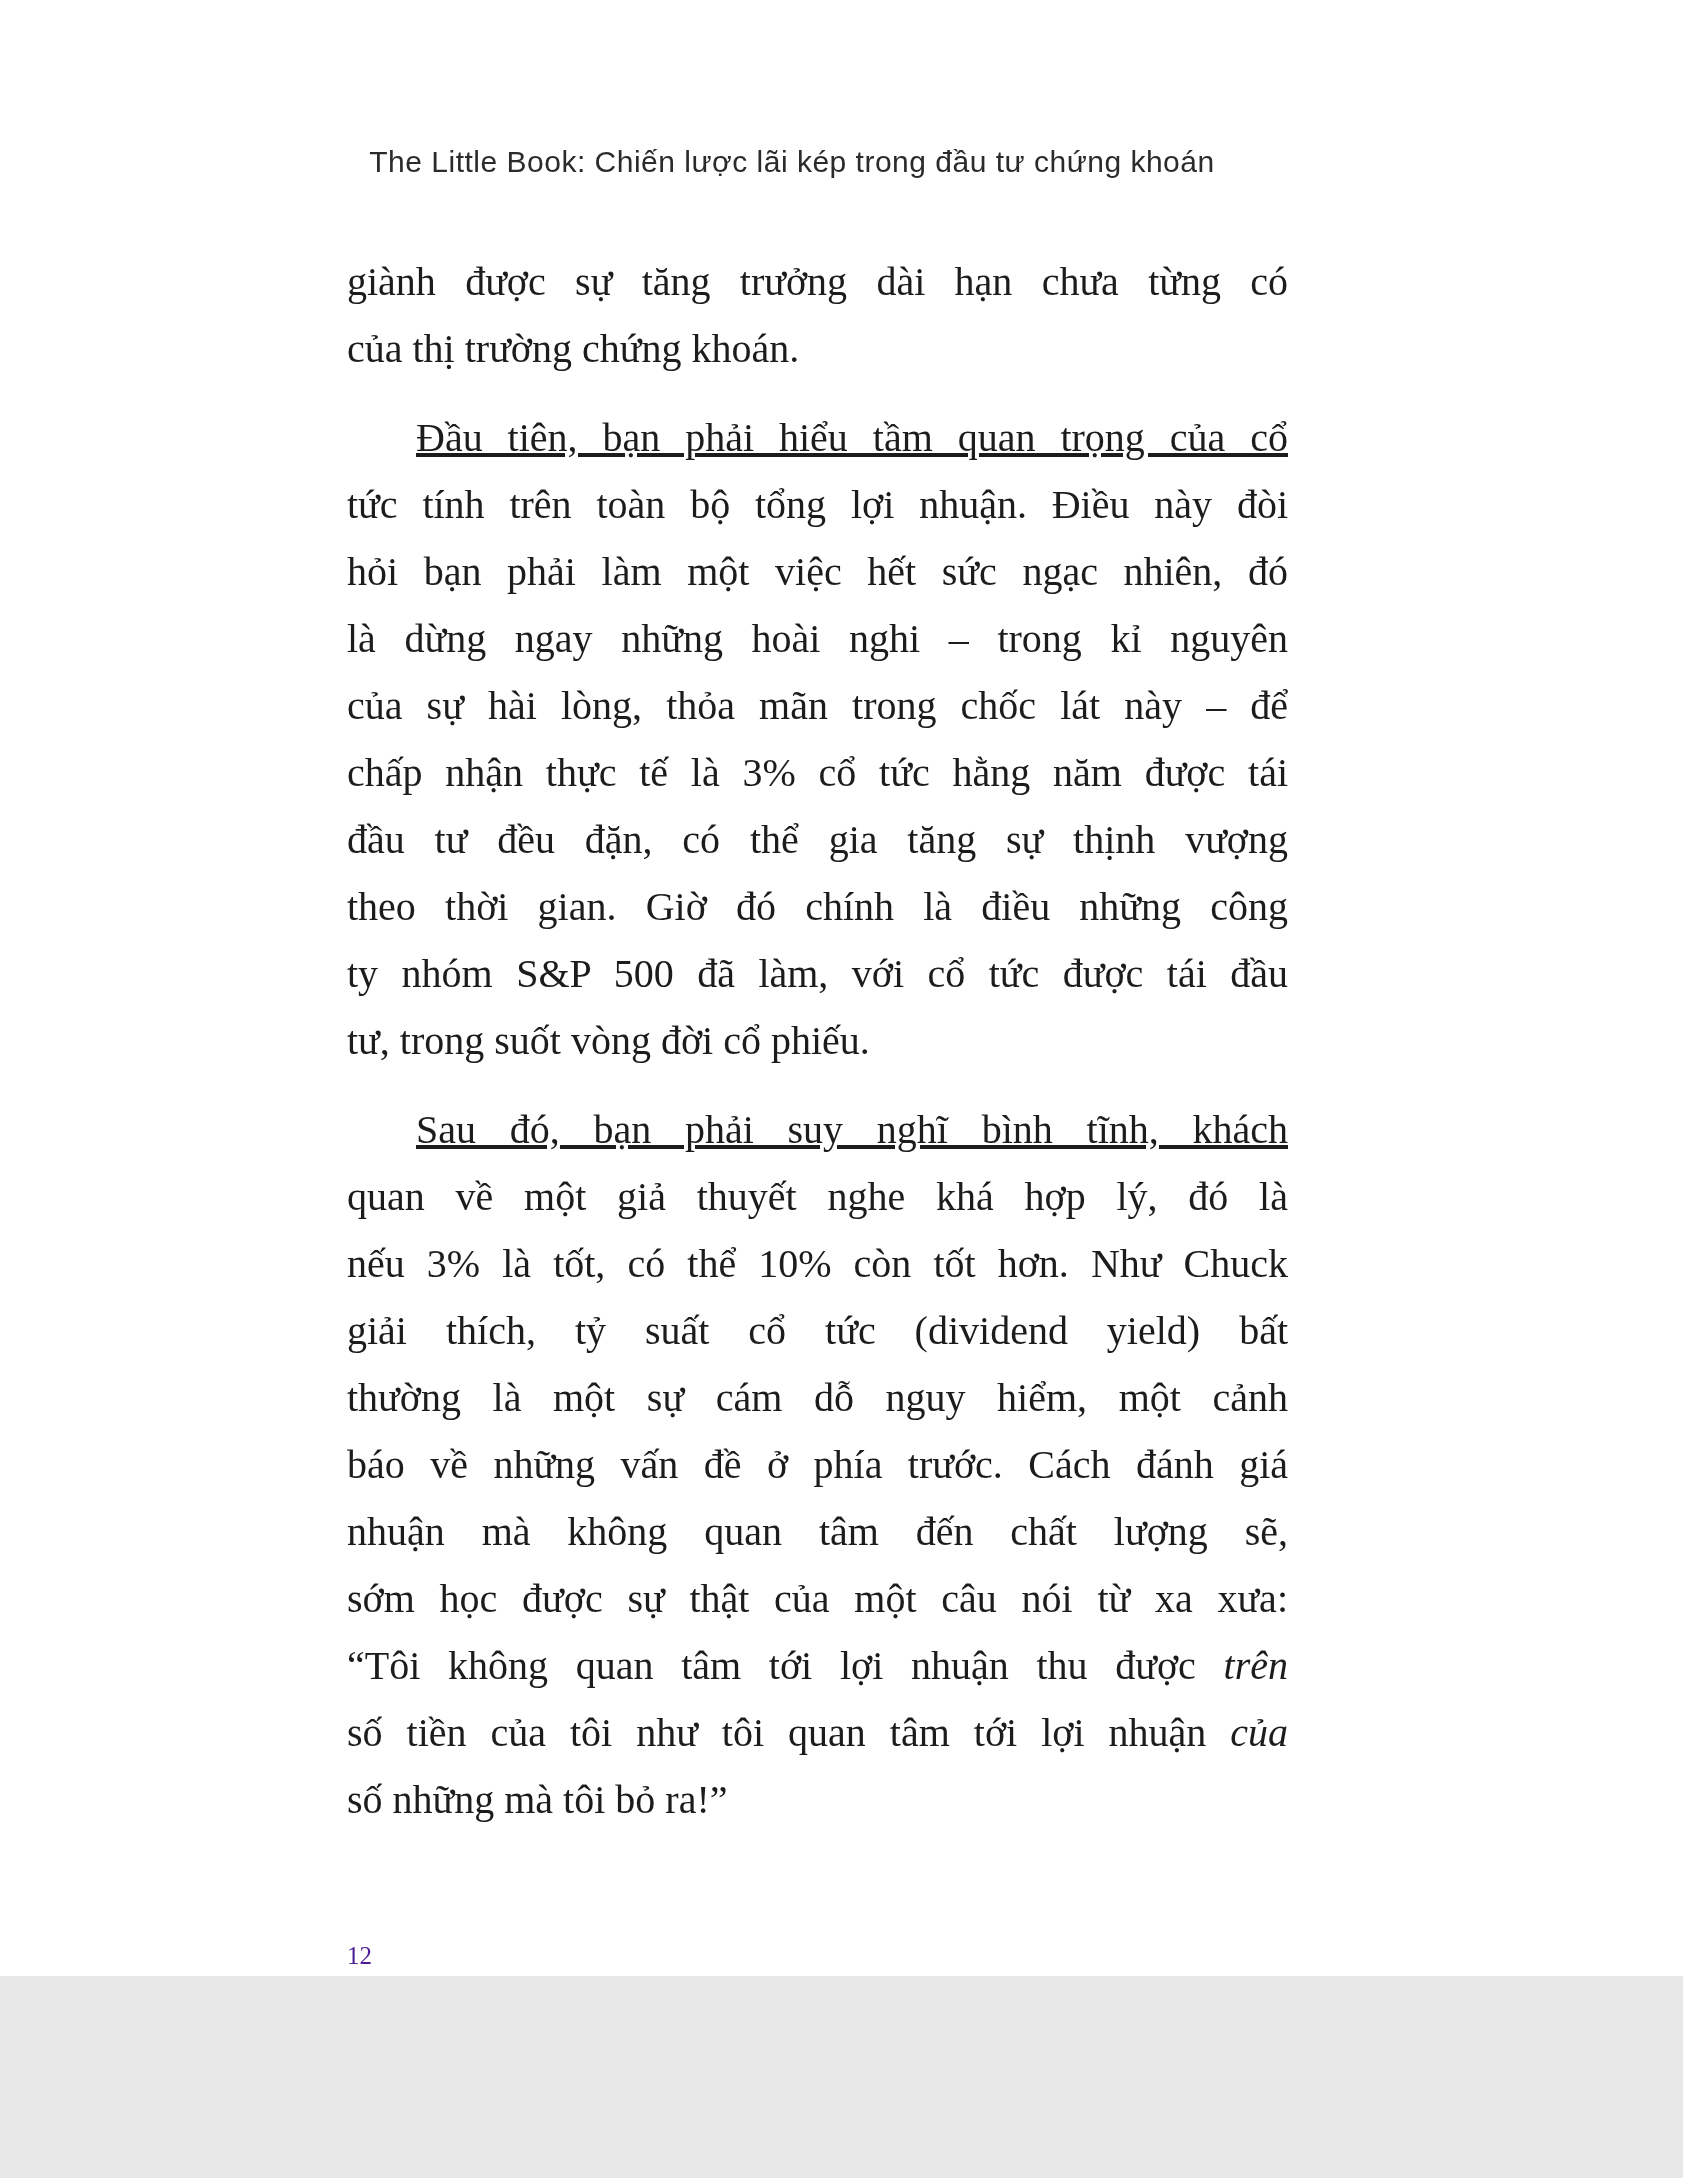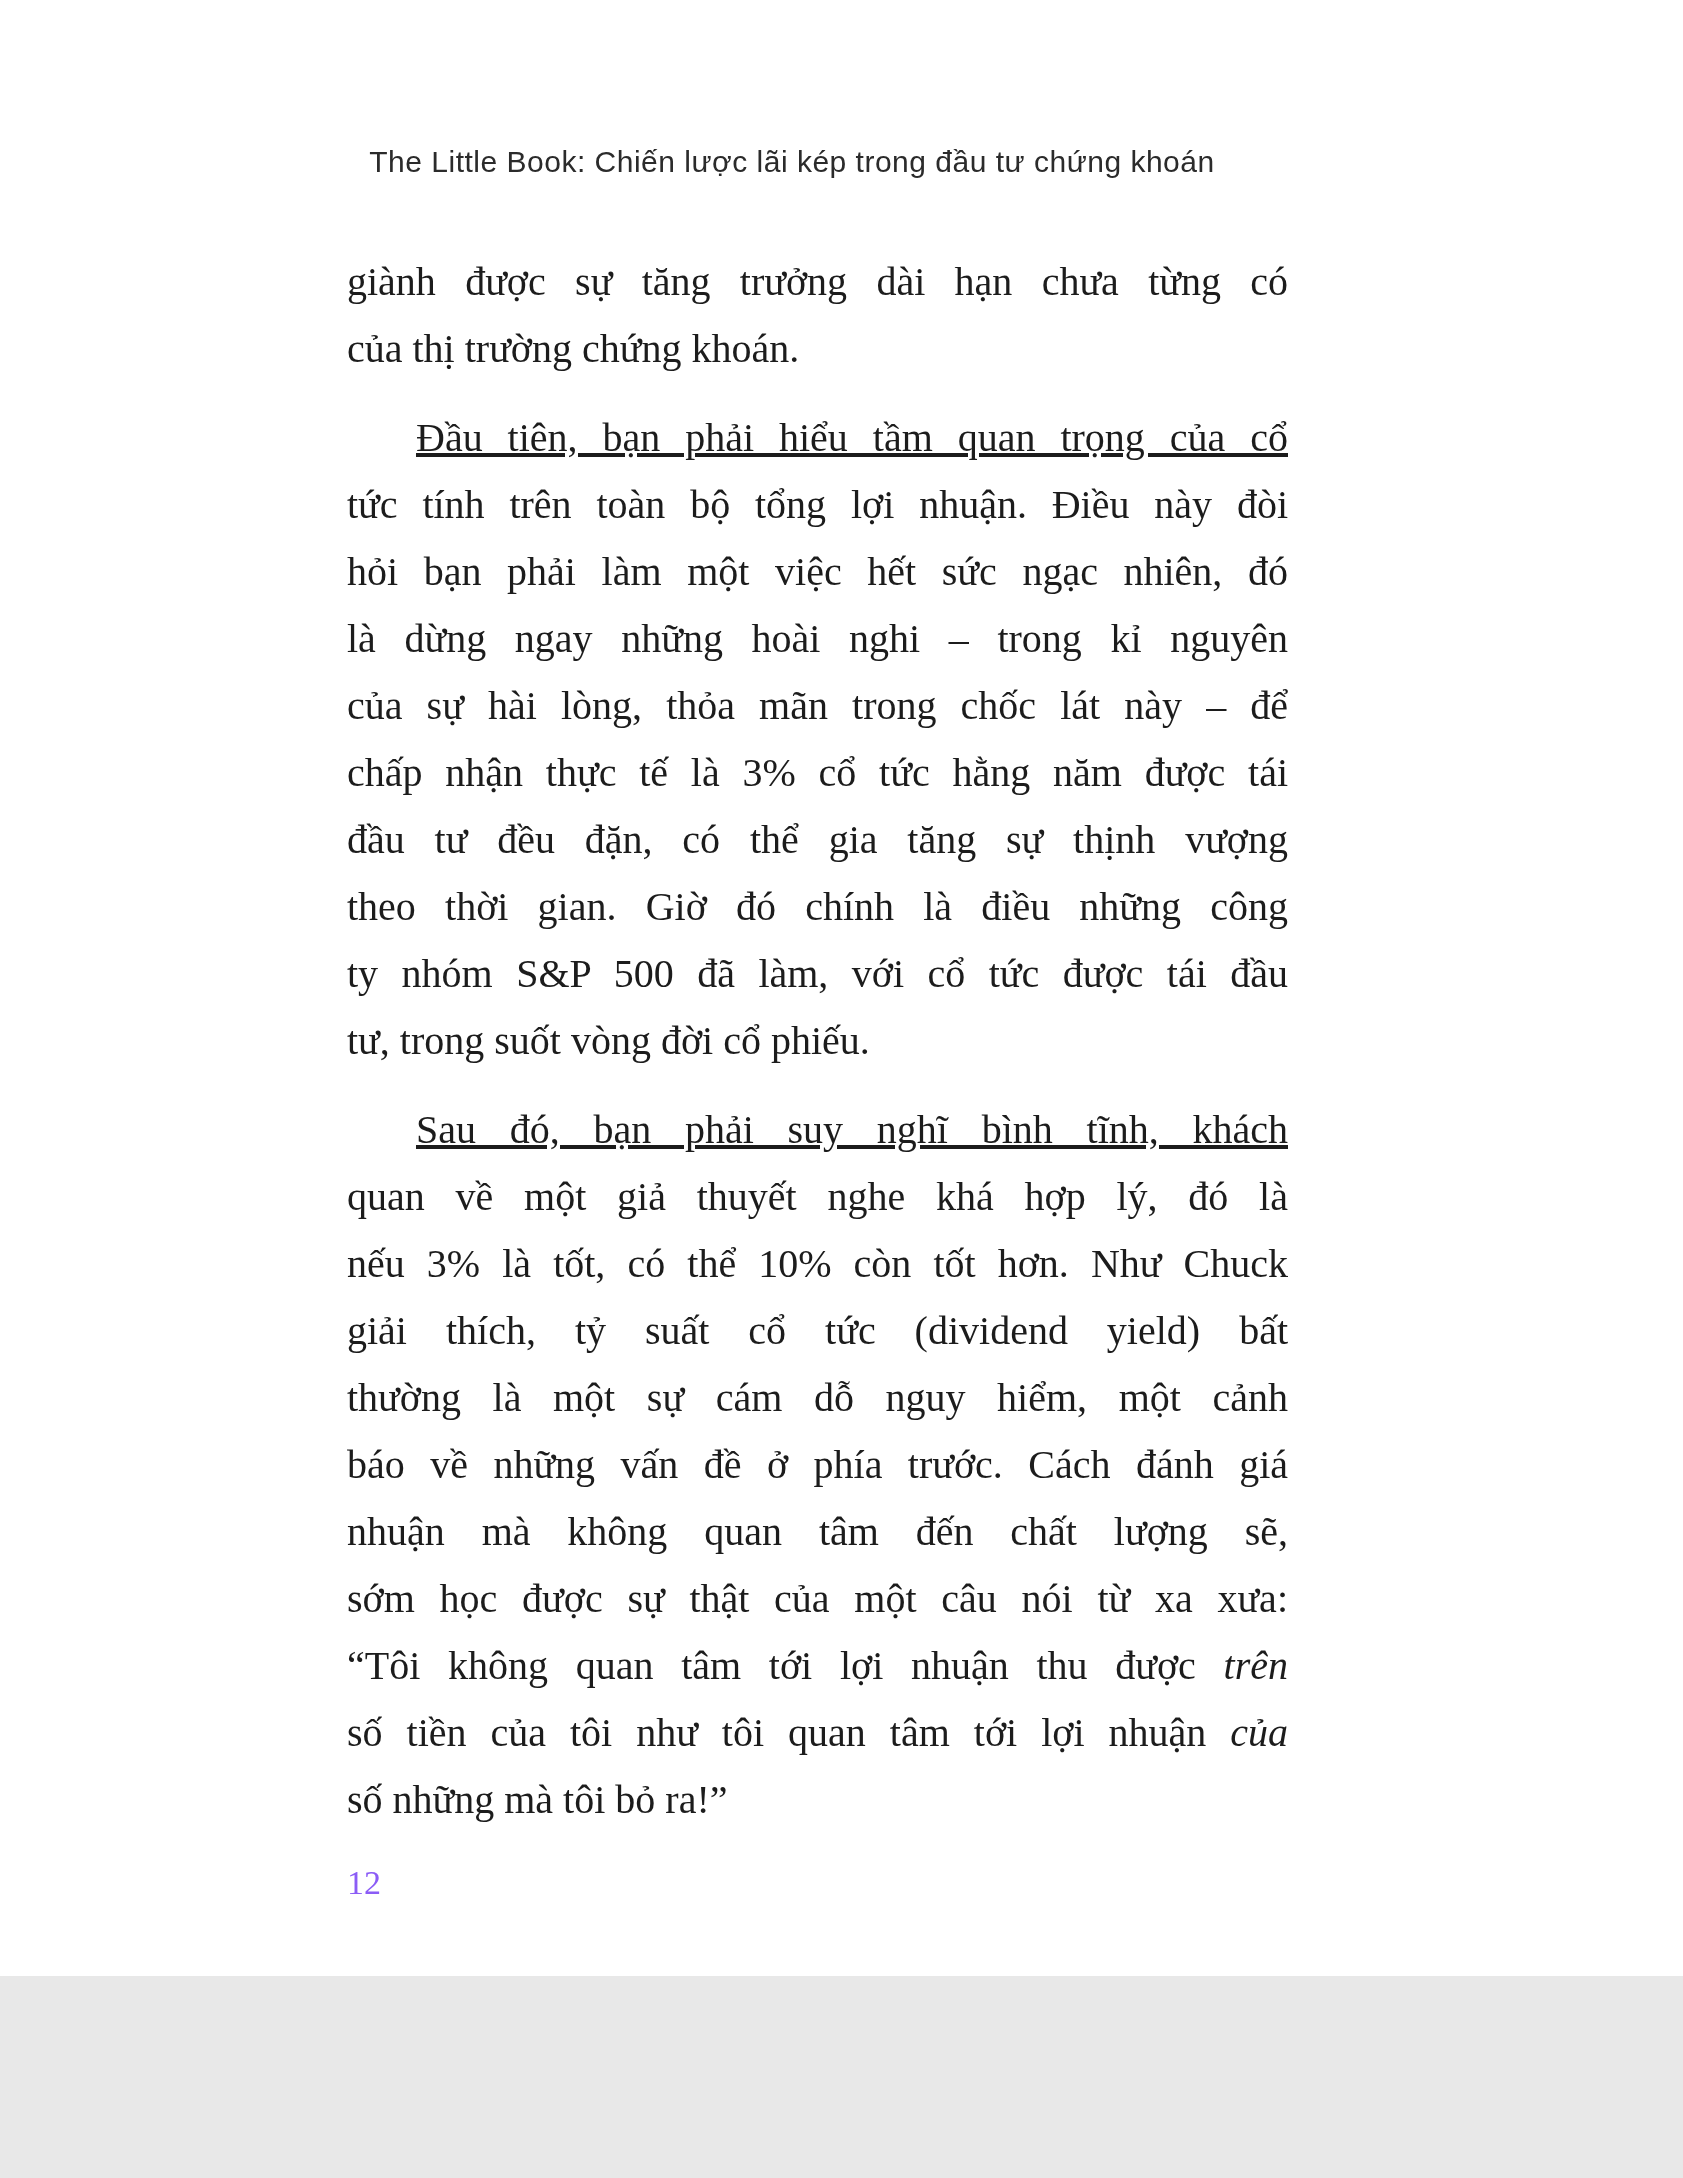--- a/index.html
+++ b/index.html
@@ -54,24 +54,24 @@
   }
   .line.last-line {
     text-align: left;
     text-align-last: left;
   }
   .line em {
     font-style: italic;
   }
   .page-number {
     position: absolute;
-    top: 1864px;
+    top: 1942px;
     left: 347px;
-    font-size: 34px;
-    color: #8b5cf6;
+    font-size: 25px;
+    color: #4c1d95;
   }
 </style>
 </head>
 <body>
 
 <div class="page">
 
   <div class="running-header">The Little Book: Chiến lược lãi kép trong đầu tư chứng khoán</div>
 
   <div class="body-text">

